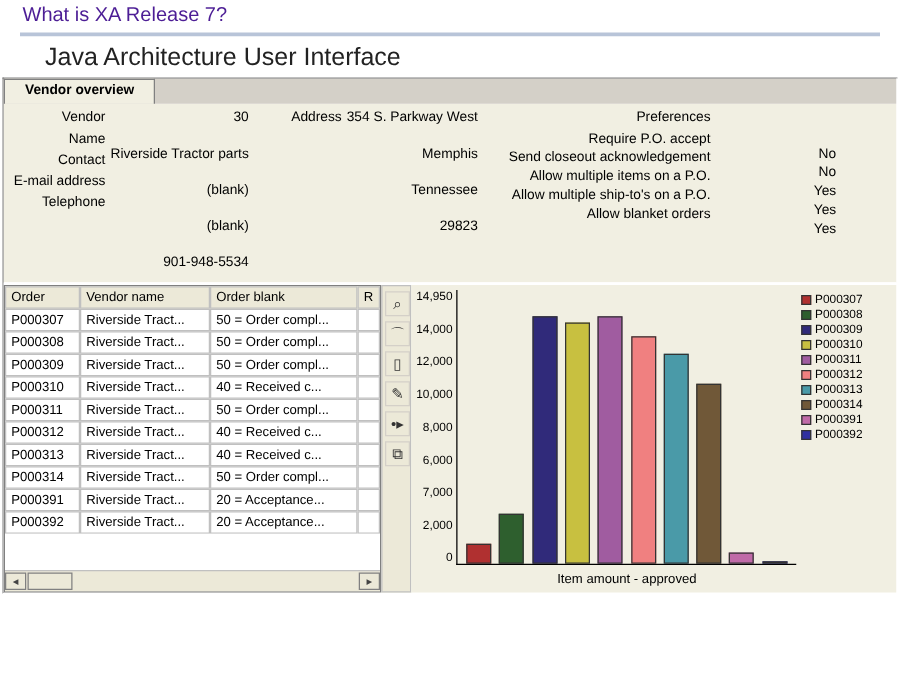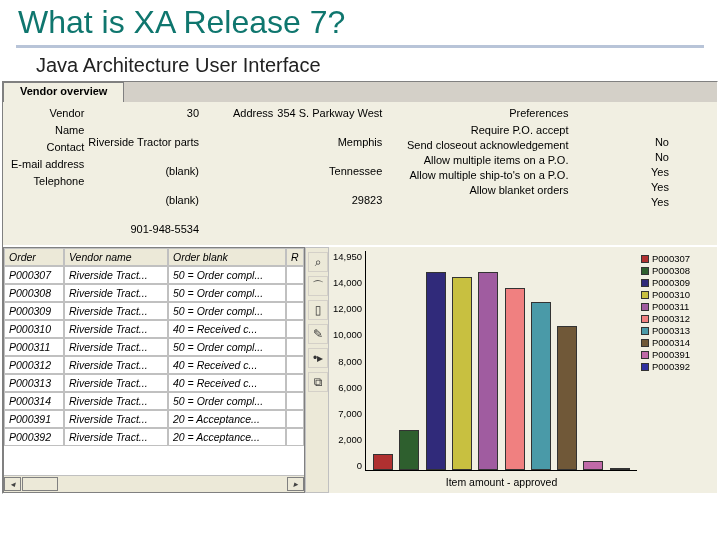--- a/index.html
+++ b/index.html
@@ -1,29 +1,29 @@
 <!DOCTYPE html>
 <html><head>
 <meta charset="utf-8">
 <style>
   * { box-sizing: border-box; margin: 0; padding: 0; }
   body { font-family: Tahoma, Arial, sans-serif; font-size: 11px; width: 720px; height: 540px; background: #fff; overflow: hidden; }
-  .slide-title { font-family: "Comic Sans MS", cursive, sans-serif; font-size: 32px; color: #0f766e; padding: 4px 18px 0 18px; }
+  .slide-title { font-family: "Comic Sans MS", cursive, sans-serif; font-size: 16px; color: #4c1d95; padding: 4px 18px 0 18px; }
   .slide-divider { height: 3px; background: #b8c4d8; margin: 4px 16px 6px 16px; }
   .slide-subtitle { font-family: "Comic Sans MS", cursive, sans-serif; font-size: 20px; color: #222; padding: 0 0 4px 36px; }
   .app { border-top: 1px solid #808080; border-left: 1px solid #808080; border-right: 1px solid #fff; border-bottom: 1px solid #fff; margin: 0 2px; }
   .tab-strip { background: #d4d0c8; height: 20px; position: relative; }
   .tab { background: #f1efe2; border: 1px solid #808080; border-bottom: none; display: inline-block; padding: 2px 16px; font-size: 11px; font-weight: bold; position: relative; top: 0; height: 100%; }
   .overview { background: #f1efe2; padding: 4px 8px 8px 8px; display: flex; gap: 6px; min-height: 112px; text-align: right; }
   .ov-col { display: flex; gap: 4px; }
   .ov-labels { display: flex; flex-direction: column; gap: 2px; }
   .ov-values { display: flex; flex-direction: column; gap: 14px; }
   .ov-col div { white-space: nowrap; line-height: 15px; }
   .split { display: flex; background: #fff; border-top: 2px solid #fff; height: 248px; }
-  .grid-pane { width: 302px; display: flex; flex-direction: column; border: 1px solid #808080; background: #fff; font-style: italic; }
+  .grid-pane { width: 302px; display: flex; flex-direction: column; border: 1px solid #808080; background: #fff; }
   .grid-head { display: flex; background: #ece9d8; }
   .gh, .gc { border: 1px solid #c0c0c0; padding: 2px 4px; font-size: 10.5px; white-space: nowrap; overflow: hidden; }
   .gh { background: #ece9d8; text-align: left; font-weight: normal; position: relative; }
   .grid-body { overflow: hidden; }
   .gr { display: flex; }
   .col-order { width: 60px; }
   .col-vendor { width: 104px; }
   .col-status { width: 118px; }
   .col-r { width: 18px; }
   .hscroll { height: 17px; background: #ece9d8; display: flex; align-items: center; border-top: 1px solid #c0c0c0; margin-top: auto; }

